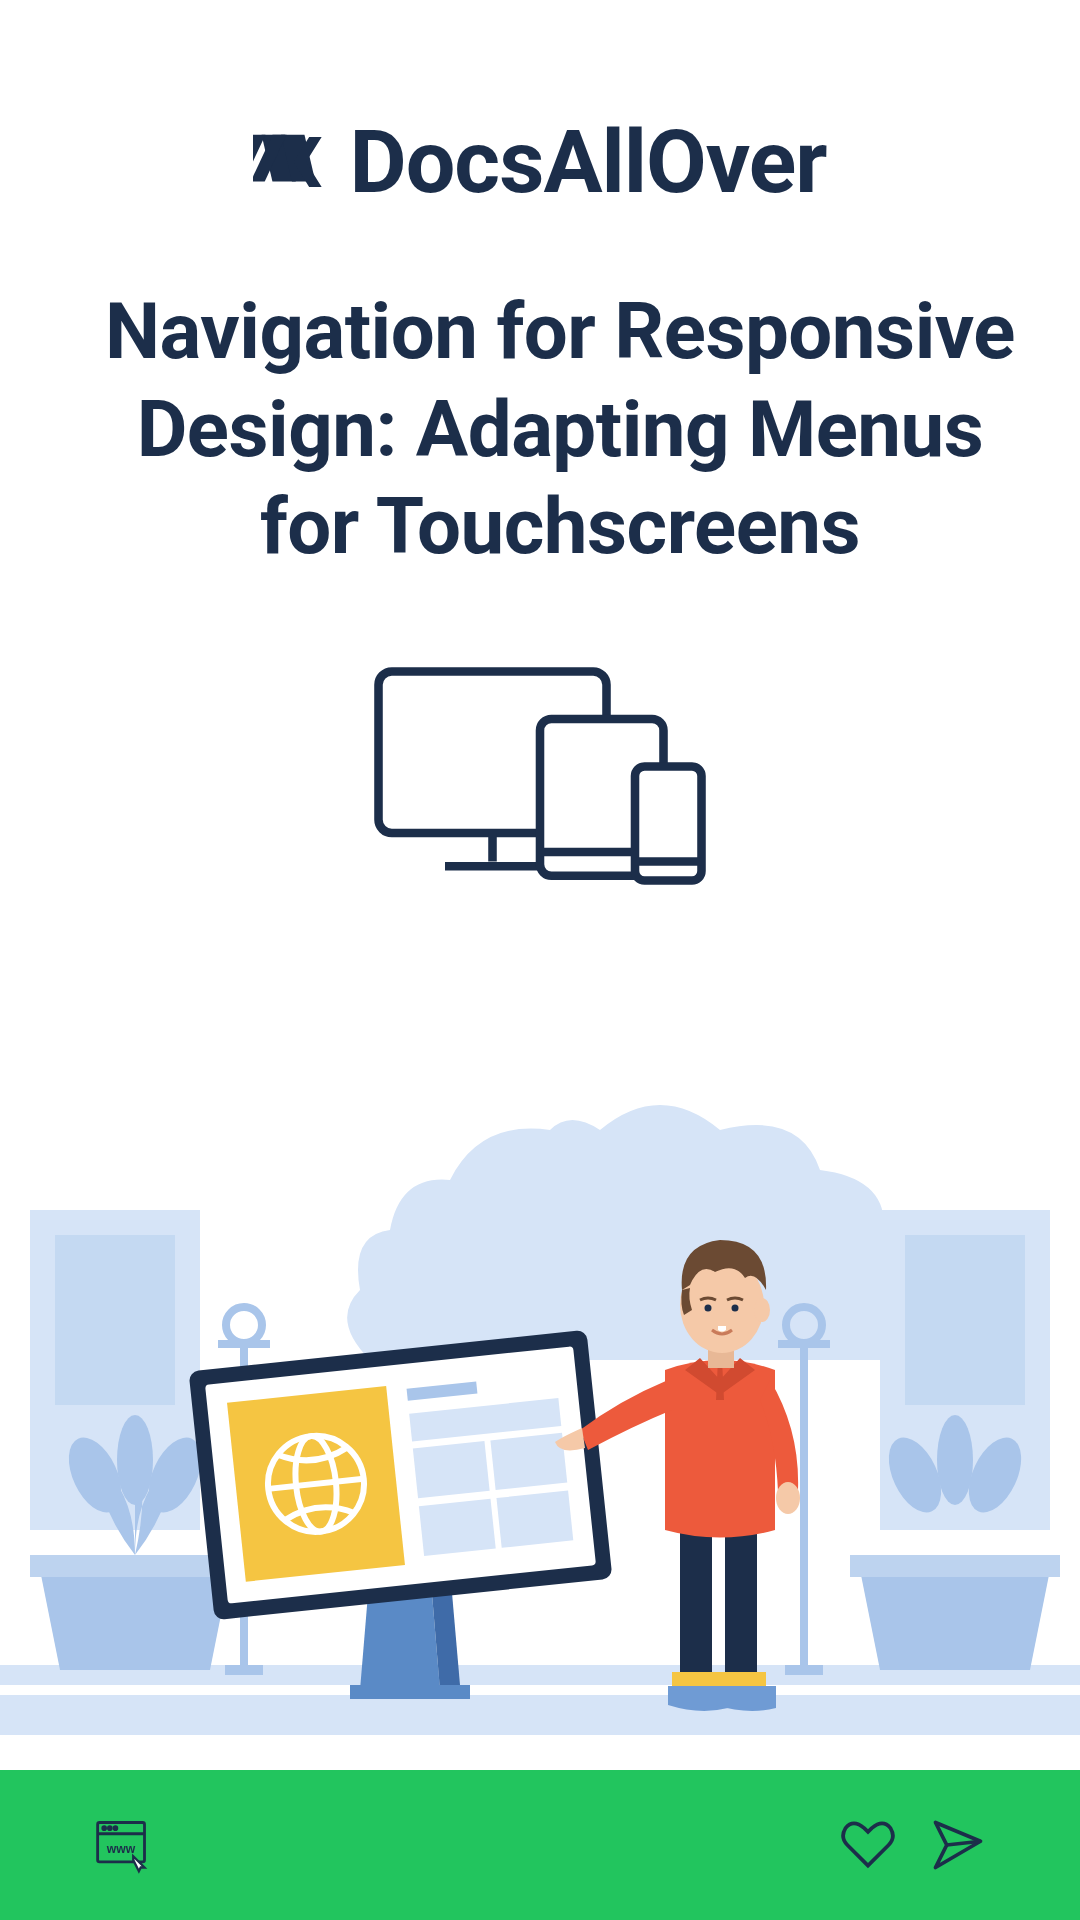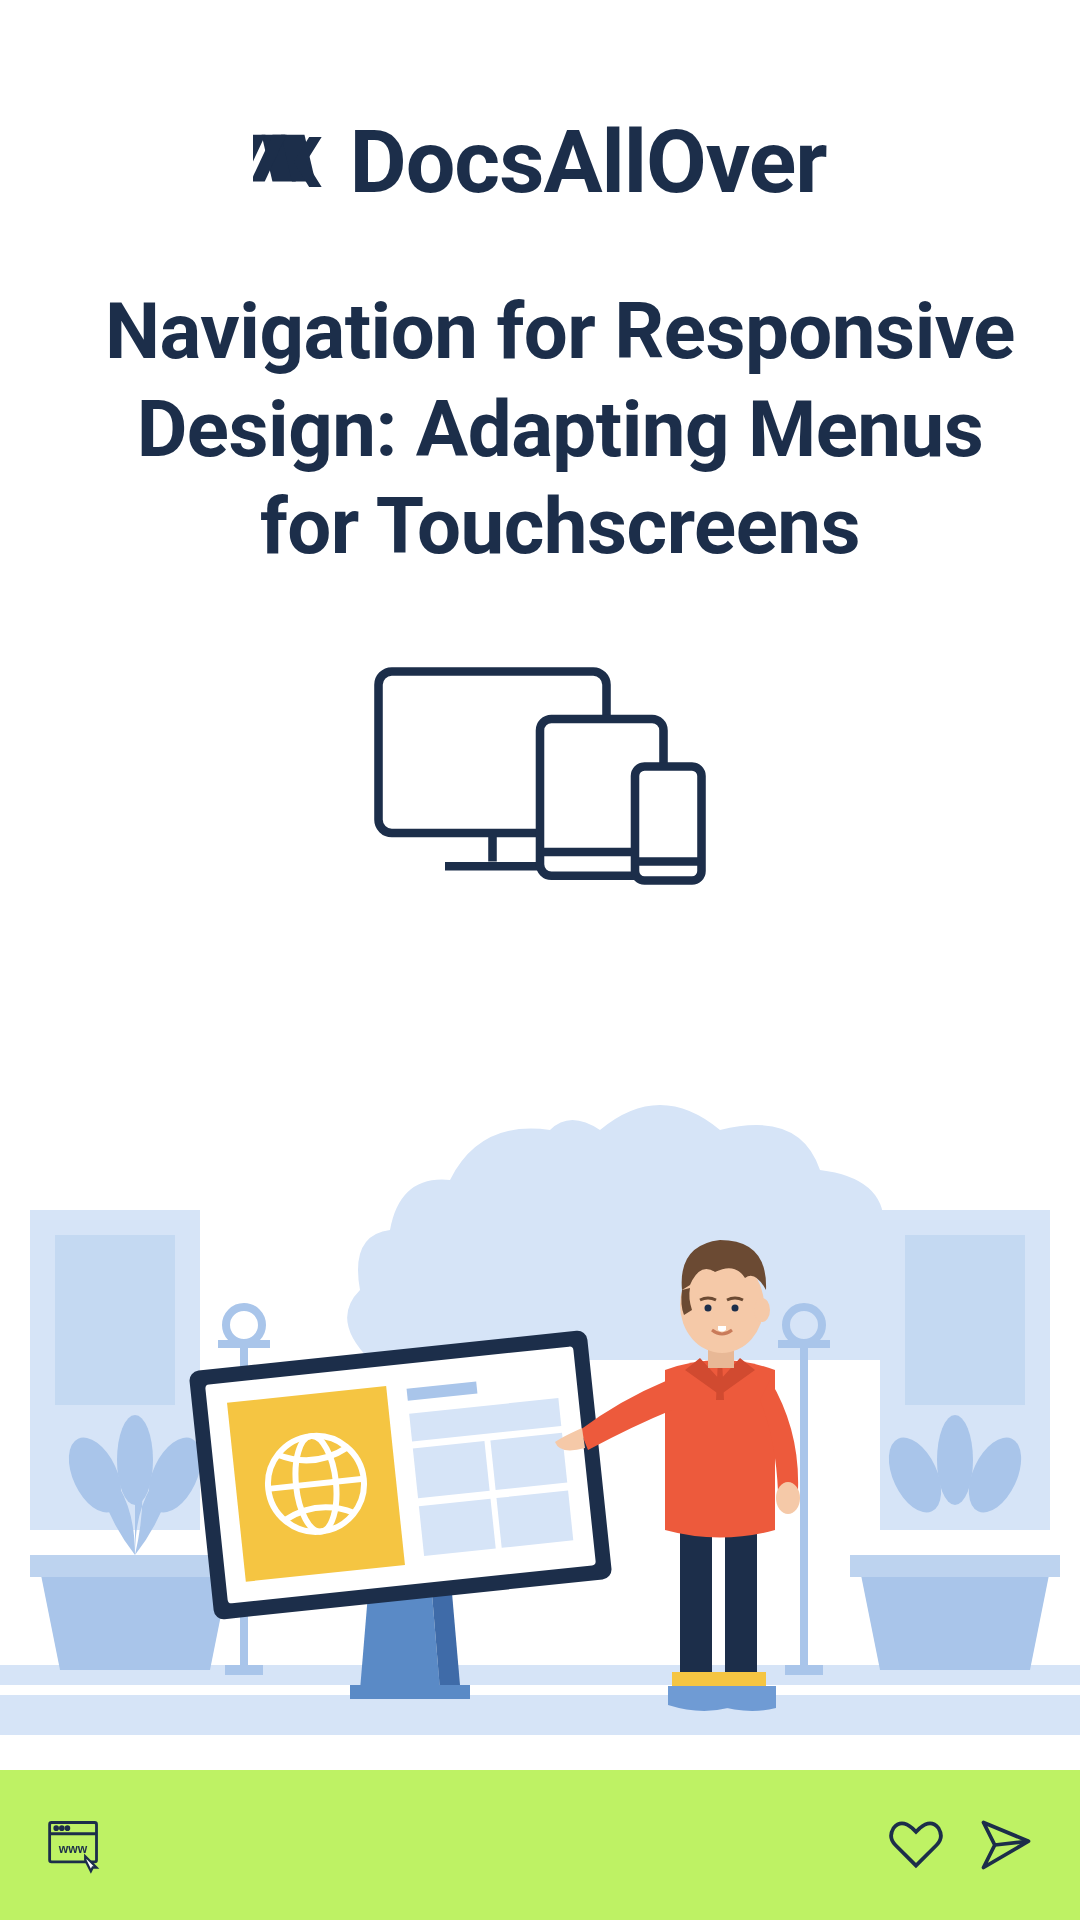--- a/index.html
+++ b/index.html
@@ -55,22 +55,22 @@
     height: 680px;
   }
   .footer {
     position: absolute;
     bottom: 0;
     left: 0;
     width: 100%;
     height: 150px;
     display: flex;
     align-items: center;
-    padding: 0 44px;
-    background: #bef264;
+    padding: 0 92px;
+    background: #22c55e;
   }
   .footer-left {
     display: flex;
     align-items: center;
     gap: 24px;
     flex: 1;
   }
   .footer-url {
     font-size: 42px;
     color: #1c2e4a;

